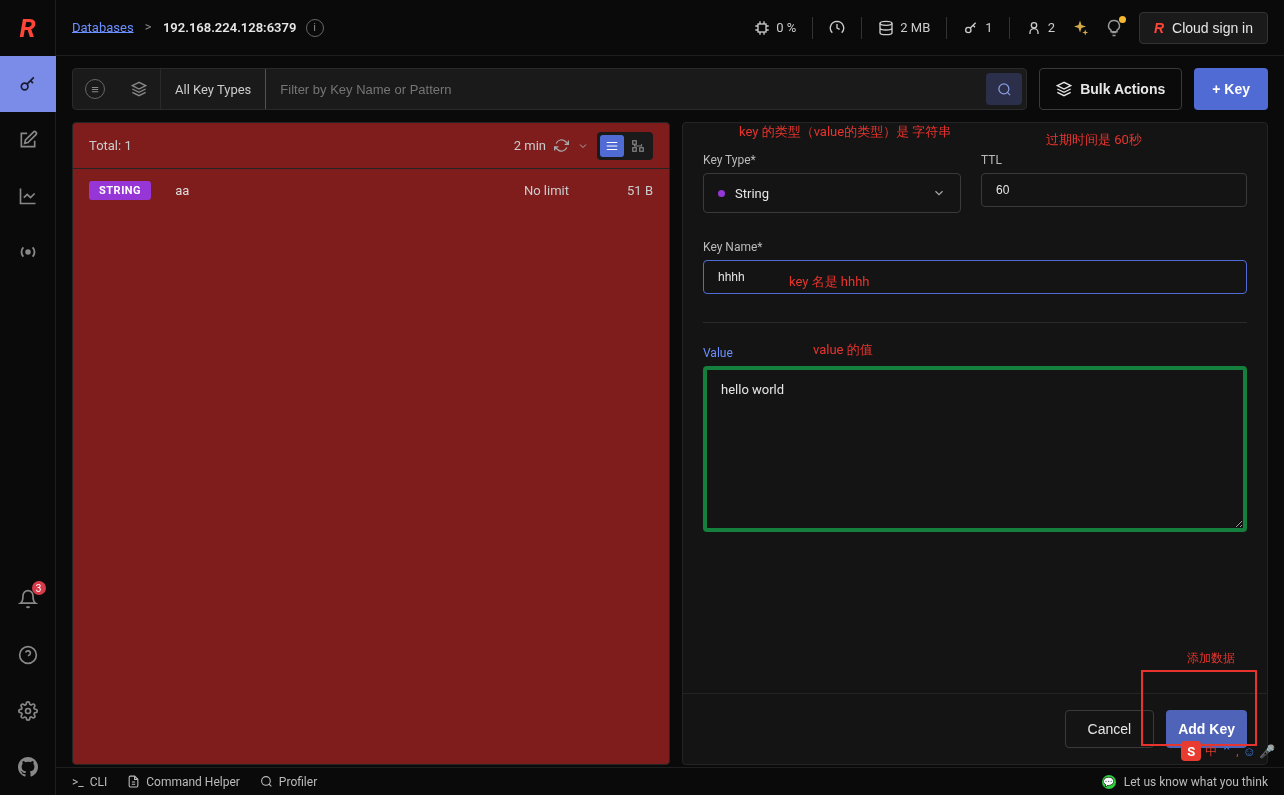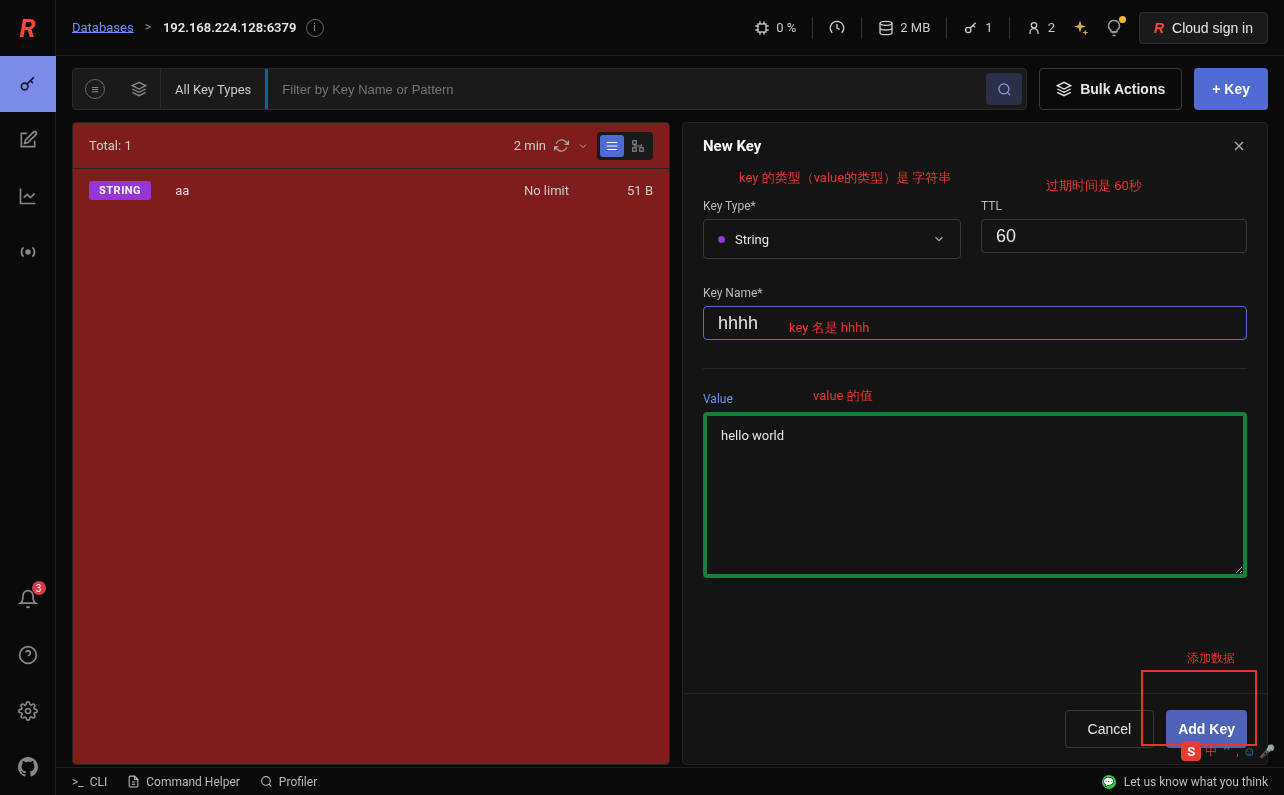--- a/index.html
+++ b/index.html
@@ -150,21 +150,21 @@
   border: 1px solid #666;
   border-radius: 50%;
   display: flex;
   align-items: center;
   justify-content: center;
   font-size: 13px;
 }
 .filter-label {
   padding: 5px 14px;
   color: #ccc;
-  border-right: 3px solid #0369a1;
+  border-right: 1px solid #0369a1;
   height: 100%;
   display: flex;
   align-items: center;
 }
 .filter-input {
   flex: 1;
   background: transparent;
   border: none;
   outline: none;
   color: #ccc;
@@ -303,21 +303,21 @@
 .dot { width: 7px; height: 7px; border-radius: 50%; background: #9636d6; }
 .chevron { color: #aaa; }
 .text-input {
   height: 32px;
   background: #141414;
   border: 1px solid #3a3a3a;
   border-radius: 4px;
   padding: 16px 14px;
   color: #e6e6e6;
   outline: none;
-  font-size: 18px;
+  font-size: 12px;
 }
 .text-input.focused { border-color: #516bd5; }
 .hr { border: none; border-top: 1px solid #2a2a2a; margin: 28px 0 0; }
 .value-textarea {
   width: 100%;
   height: 166px;
   background: #141414;
   border: 4px solid #15803d;
   border-radius: 4px;
   padding: 12px 14px;
@@ -609,28 +609,20 @@
   </div>
   <div class="key-row">
     <span class="key-type-badge">STRING</span>
     <span class="key-name">aa</span>
     <span class="key-ttl">No limit</span>
     <span class="key-size">51 B</span>
   </div>
 </div>
 
 <div class="new-key-panel">
-  <div class="new-key-header">
-    <span class="new-key-title">New Key</span>
-    <span class="close-btn">
-      <svg width="16" height="16" viewBox="0 0 24 24" fill="none" stroke="currentColor" stroke-width="2">
-          <path d="M18 6L6 18M6 6l12 12"></path>
-        </svg>
-    </span>
-  </div>
   <div class="form-body">
     <div class="annotation ann-keytype">key 的类型（value的类型）是 字符串</div>
     <div class="annotation ann-ttl">过期时间是 60秒</div>
     <div class="form-row">
       <div class="form-col" style="width:258px">
         <label class="form-label">Key Type*</label>
         <div class="dropdown">
           <div class="dropdown-content">
             <span class="dot"></span>
             <span>String</span>

